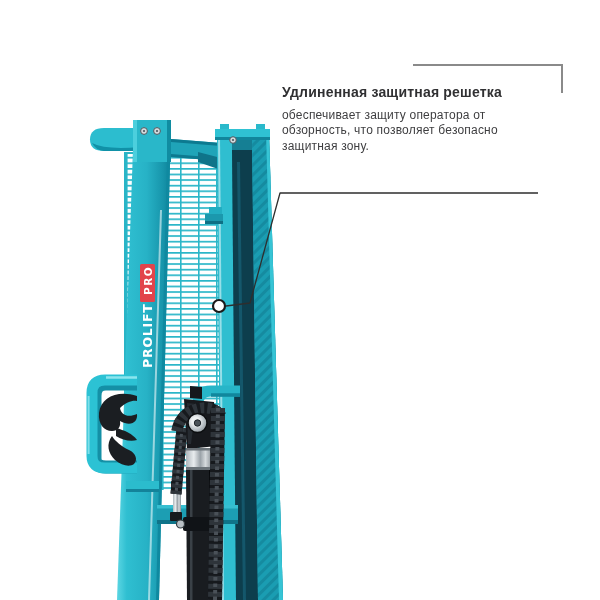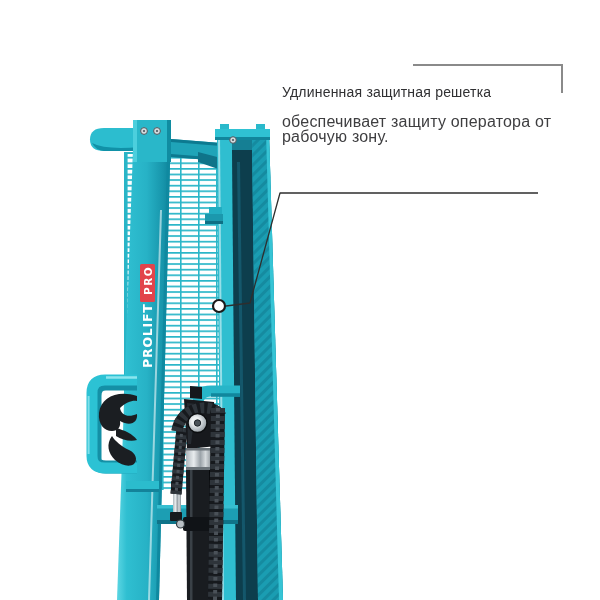--- a/index.html
+++ b/index.html
@@ -1,22 +1,22 @@
 <!DOCTYPE html>
 <html><head>
 <meta charset="utf-8">
 <style>
   html,body{margin:0;padding:0;background:#ffffff;}
   .canvas{position:relative;width:600px;height:600px;background:#ffffff;overflow:hidden;
           font-family:"Liberation Sans",sans-serif;}
   .scene{position:absolute;left:0;top:0;}
   .callout-text{position:absolute;left:282px;top:84px;}
-  .callout-title{font-weight:normal;font-size:14px;line-height:16px;letter-spacing:.2px;
-                 color:#303032;margin-bottom:14px;white-space:nowrap;}
-  .callout-line{font-size:16px;line-height:15.4px;letter-spacing:.2px;color:#3e3e40;white-space:nowrap;}
+  .callout-title{font-weight:bold;font-size:14px;line-height:16px;letter-spacing:.2px;
+                 color:#303032;margin-bottom:8px;white-space:nowrap;}
+  .callout-line{font-size:12px;line-height:15.4px;letter-spacing:.2px;color:#3e3e40;white-space:nowrap;}
 </style>
 </head>
 <body>
 
 <div class="canvas">
 
   <svg class="scene" width="600" height="600" viewBox="0 0 600 600">
     <defs>
       <linearGradient id="col" x1="0" y1="0" x2="1" y2="0">
         <stop offset="0" stop-color="#5cd6e3"></stop>
@@ -180,16 +180,17 @@
     </g>
 
     <polyline points="413,65 562,65 562,93" fill="none" stroke="#8a8a8a" stroke-width="2"></polyline>
     <polyline points="538,193 280,193 250,303 226,306" fill="none" stroke="#2e2e2e" stroke-width="1.3" stroke-linejoin="round"></polyline>
     <circle cx="219" cy="306" r="6" fill="#ffffff" stroke="#1a1a1a" stroke-width="2.2"></circle>
   </svg>
 
   <div class="callout-text">
     <div class="callout-title">Удлиненная защитная решетка</div>
     <div class="callout-line">обеспечивает защиту оператора от</div>
-    <div class="callout-line">рабочую зону.</div>
+    <div class="callout-line">обзорность, что позволяет безопасно</div>
+    <div class="callout-line">защитная зону.</div>
   </div>
 
 </div>
 
 </body></html>

